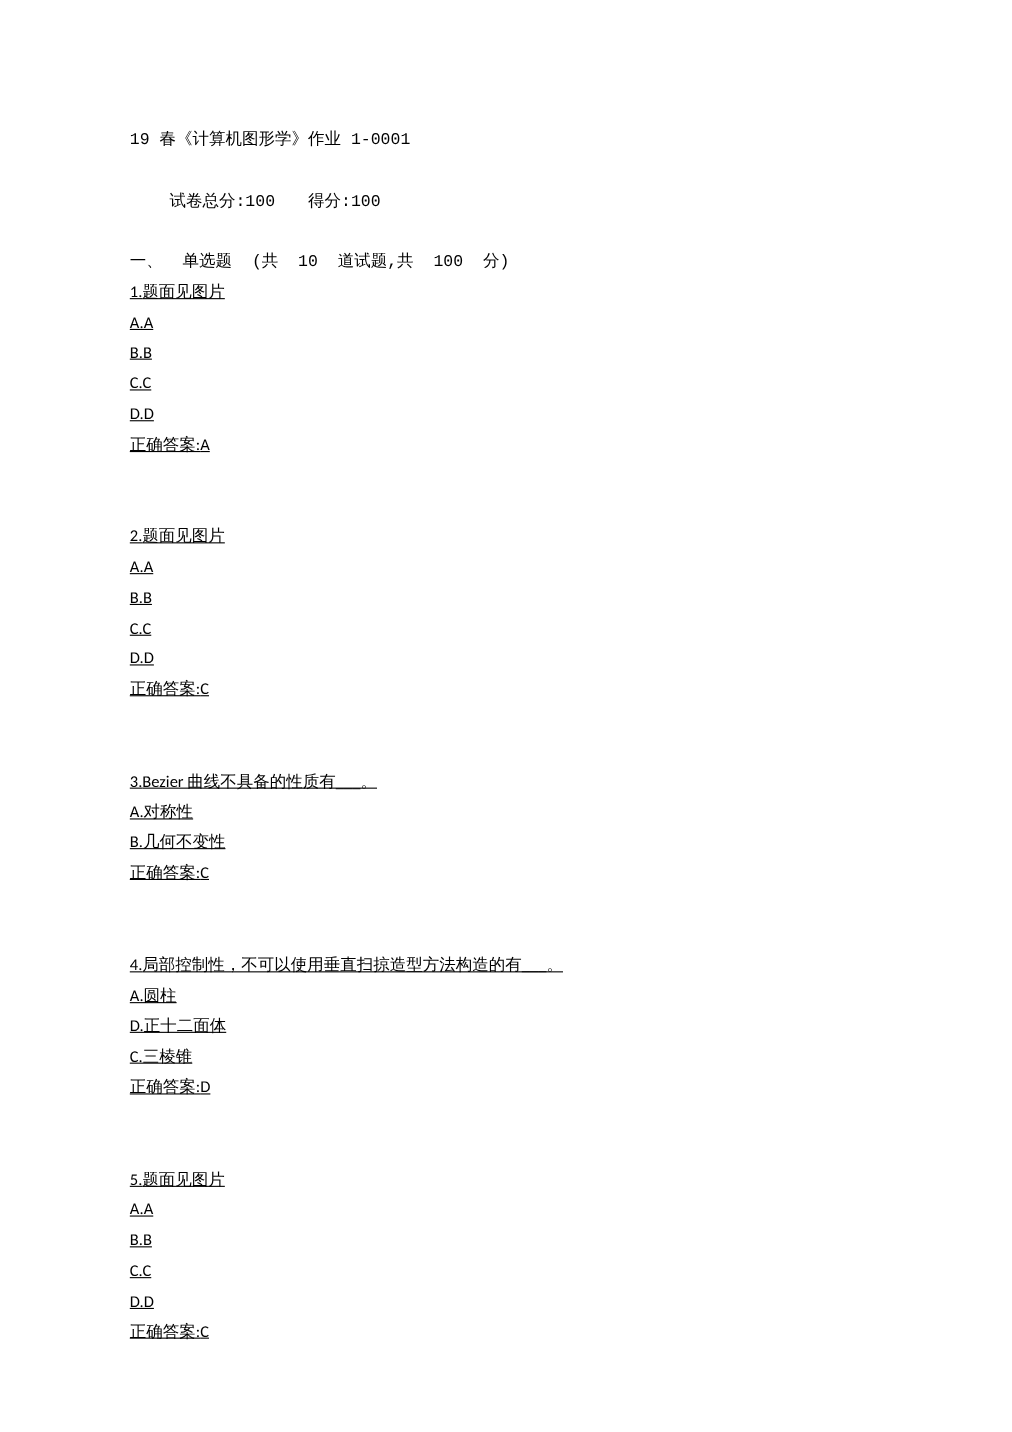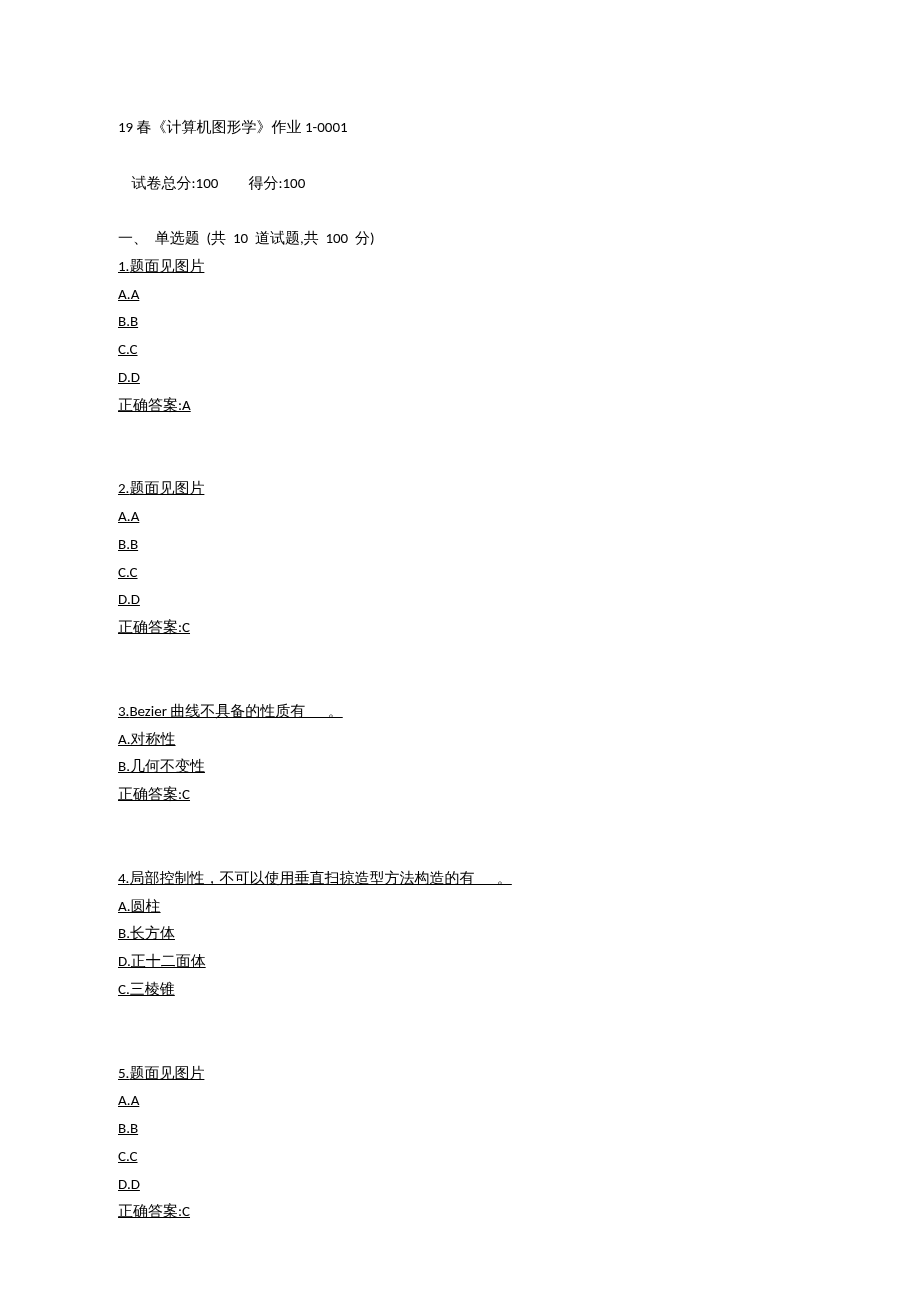--- a/index.html
+++ b/index.html
@@ -18,20 +18,21 @@
     }
     .line {
       white-space: pre-wrap;
     }
     .question-block {
       margin-bottom: 56px;
       text-decoration: underline;
     }
     .header-block {
       margin-bottom: 0;
+      font-family: Liberation Mono, monospace;
     }
     .score-line .gap {
       display: inline-block;
       width: 30px;
     }
   </style>
 </head>
 <body>
 
 <div class="header-block">
@@ -63,23 +64,23 @@
 <div class="question-block">
   <div class="line"><span>3.</span><span>Bezier 曲线不具备的性质有___。</span></div>
   <div class="line">A.对称性</div>
   <div class="line">B.几何不变性</div>
   <div class="line"><span>正确答案:</span><span>C</span></div>
 </div>
 
 <div class="question-block">
   <div class="line"><span>4.</span><span>局部控制性，不可以使用垂直扫掠造型方法构造的有___。</span></div>
   <div class="line">A.圆柱</div>
-  <div class="line">B.长方体</div>
   <div class="line">D.正十二面体</div>
   <div class="line">C.三棱锥</div>
+  <div class="line"><span>正确答案:</span><span>D</span></div>
 </div>
 
 <div class="question-block">
   <div class="line"><span>5.</span><span>题面见图片</span></div>
   <div class="line">A.A</div>
   <div class="line">B.B</div>
   <div class="line">C.C</div>
   <div class="line">D.D</div>
   <div class="line"><span>正确答案:</span><span>C</span></div>
 </div>

